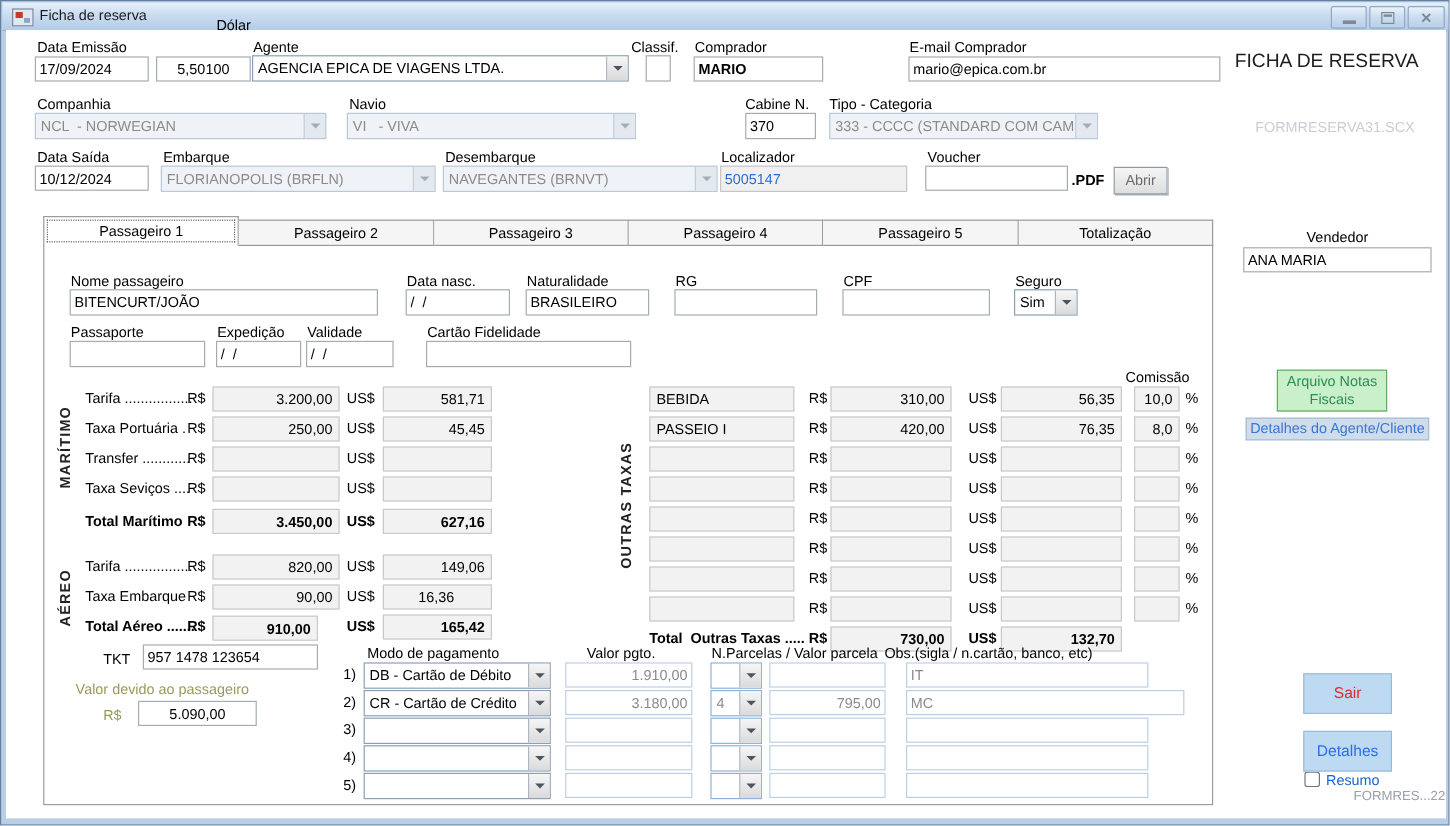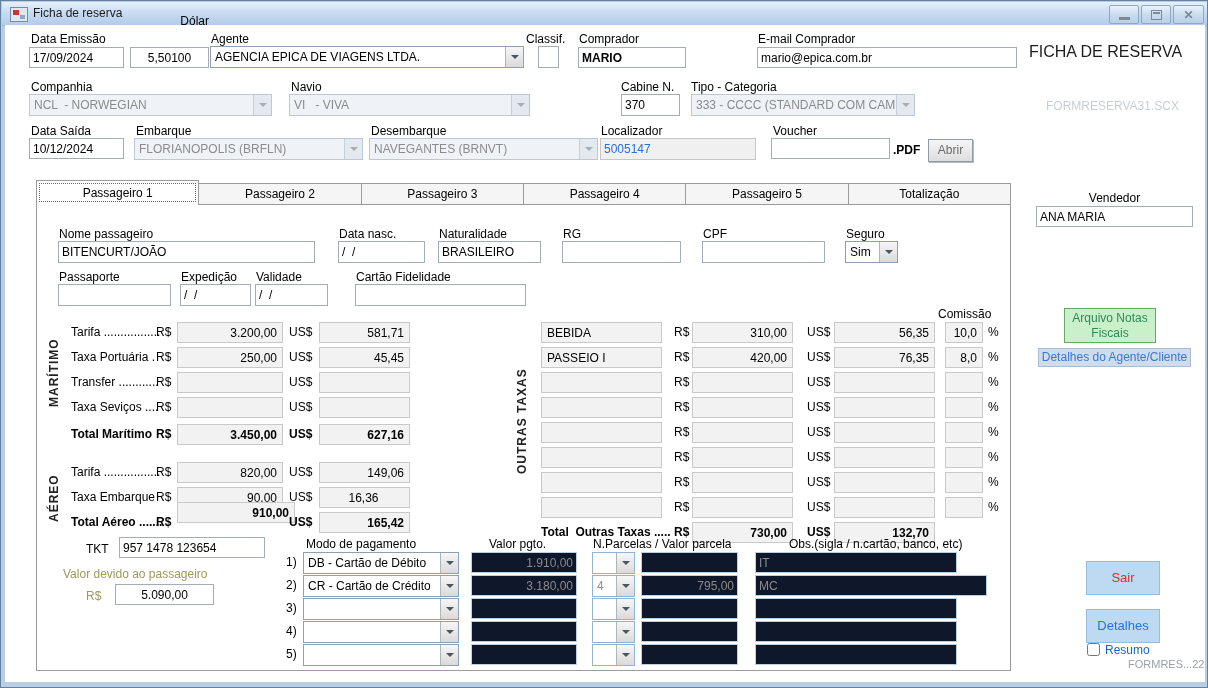--- a/index.html
+++ b/index.html
@@ -11,21 +11,21 @@
   .wtitle{position:absolute;left:31px;top:4px;font-size:12px;color:#1c1c1c;}
   .wbtn{position:absolute;top:3px;width:30px;height:19px;background:linear-gradient(#eaf2fb,#cadcef 50%,#b9d0e9);border:1px solid #8fa8c4;border-radius:2px;box-sizing:border-box;display:flex;align-items:center;justify-content:center;}
   .ic-min{width:11px;height:3px;background:#7d8996;margin-top:7px;}
   .ic-max{width:9px;height:8px;border:1px solid #7d8996;position:relative;}
   .ic-max::after{content:"";position:absolute;left:1px;top:1px;right:1px;height:2px;background:#7d8996;}
   .ic-close{color:#7d8996;font-size:12px;font-weight:bold;font-style:normal;}
   .client{position:absolute;left:4px;top:24px;width:1200px;height:657px;background:#ffffff;}
   .lbl{position:absolute;white-space:pre;color:#000;}
   .fld{position:absolute;height:21px;box-sizing:border-box;border:1px solid #a5acb5;background:#fff;padding:0 3px;font-family:"Liberation Sans",sans-serif;font-size:12px;color:#000;}
   .money{background:#f2f2f2;border:1px solid #c9c9c9;text-align:right;padding-right:5px;}
-  .gray{background:#0f172a;border:1px solid #bcd0e4;color:#8b8b8b;}
+  .gray{background:#ffffff;border:1px solid #bcd0e4;color:#8b8b8b;}
   .r{text-align:right;}.c{text-align:center;}.b{font-weight:bold;}
   .loc{background:#f0f0f0;border:1px solid #c6c6c6;color:#2a6fd4;}
   .combo{position:absolute;height:22px;box-sizing:border-box;border:1px solid #8ba0b5;background:#fff;display:flex;align-items:stretch;overflow:hidden;}
   .ctext{flex:1;padding:0 4px;white-space:pre;overflow:hidden;align-self:center;}
   .cbtn{width:17px;background:linear-gradient(#f6f6f6,#dadada);border-left:1px solid #aab6c0;display:flex;align-items:center;justify-content:center;flex:0 0 17px;}
   .arr{width:0;height:0;border-left:4px solid transparent;border-right:4px solid transparent;border-top:4px solid #4a5560;}
   .dcombo{background:#eff3f8;border-color:#b9c9da;color:#8b8b8b;justify-content:space-between;}
   .dcombo .cbtn{background:#e4e9f0;border-left-color:#c3cfdb;}
   .dcombo .arr{border-top-color:#a5adb6;}
   .parc{border-color:#8fb4d8;}
@@ -205,21 +205,21 @@
   <input class="fld money z2" style="left: 176px; top: 461px; width: 106px;" value="820,00">
   <div class="lbl z2" style="left:288px;top:464px">US$</div>
   <input class="fld money z2" style="left: 318px; top: 461px; width: 91px;" value="149,06">
   <div class="lbl z2" style="left:70px;top:489px">Taxa Embarque</div>
   <div class="lbl z2" style="left:155px;top:489px">R$</div>
   <input class="fld money z2" style="left: 176px; top: 486px; width: 106px;" value="90,00">
   <div class="lbl z2" style="left:288px;top:489px">US$</div>
   <input class="fld money z2" style="left: 318px; top: 486px; width: 91px; text-align: center;" value="16,36">
   <div class="lbl b z2" style="left:70px;top:514px">Total Aéreo .......</div>
   <div class="lbl b z2" style="left:155px;top:514px">R$</div>
-  <input class="fld money b z2" style="left: 176px; top: 501px; width: 118px;" value="910,00">
+  <input class="fld money b z2" style="left: 176px; top: 512px; width: 88px;" value="910,00">
   <div class="lbl b z2" style="left:288px;top:514px">US$</div>
   <input class="fld money b z2" style="left: 318px; top: 511px; width: 91px;" value="165,42">
   <div class="lbl z2" style="left:85px;top:541px">TKT</div>
   <input class="fld z2" style="left: 118px; top: 536px; width: 146px;" value="957 1478 123654">
 
   <div class="lbl z2" style="left:62px;top:566px;color:#9a9a5c">Valor devido ao passageiro</div>
   <div class="lbl z2" style="left:85px;top:588px;color:#9a9a5c">R$</div>
   <input class="fld c z2" style="left: 114px; top: 583px; width: 99px;" value="5.090,00">
 
   <div class="vlabel" style="left:514px;top:340px;height:160px">OUTRAS TAXAS</div>
@@ -291,21 +291,21 @@
 
   <div class="lbl b z2" style="left:540px;top:524px">Total  Outras Taxas .....</div>
   <div class="lbl b z2" style="left:673px;top:524px">R$</div>
   <input class="fld money b z2" style="left: 691px; top: 521px; width: 101px;" value="730,00">
   <div class="lbl b z2" style="left:806px;top:524px">US$</div>
   <input class="fld money b z2" style="left: 833px; top: 521px; width: 101px;" value="132,70">
 
   <div class="lbl z2" style="left:305px;top:536px">Modo de pagamento</div>
   <div class="lbl z2" style="left:488px;top:536px">Valor pgto.</div>
   <div class="lbl z2" style="left:592px;top:536px">N.Parcelas / Valor parcela</div>
-  <div class="lbl z2" style="left:788px;top:536px">Obs.(sigla / n.cartão, banco, etc)</div>
+  <div class="lbl z2" style="left:736px;top:536px">Obs.(sigla / n.cartão, banco, etc)</div>
 
   <div class="lbl z2" style="left:285px;top:554px">1)</div>
   <div class="combo z2" style="left:302px;top:551px;width:156px">
     <span class="ctext">DB - Cartão de Débito</span>
     <span class="cbtn">
         <i class="arr"></i>
       </span>
   </div>
   <input class="fld gray r z2" style="left: 470px; top: 551px; width: 106px;" value="1.910,00">
   <div class="combo parc z2" style="left:591px;top:551px;width:43px">

